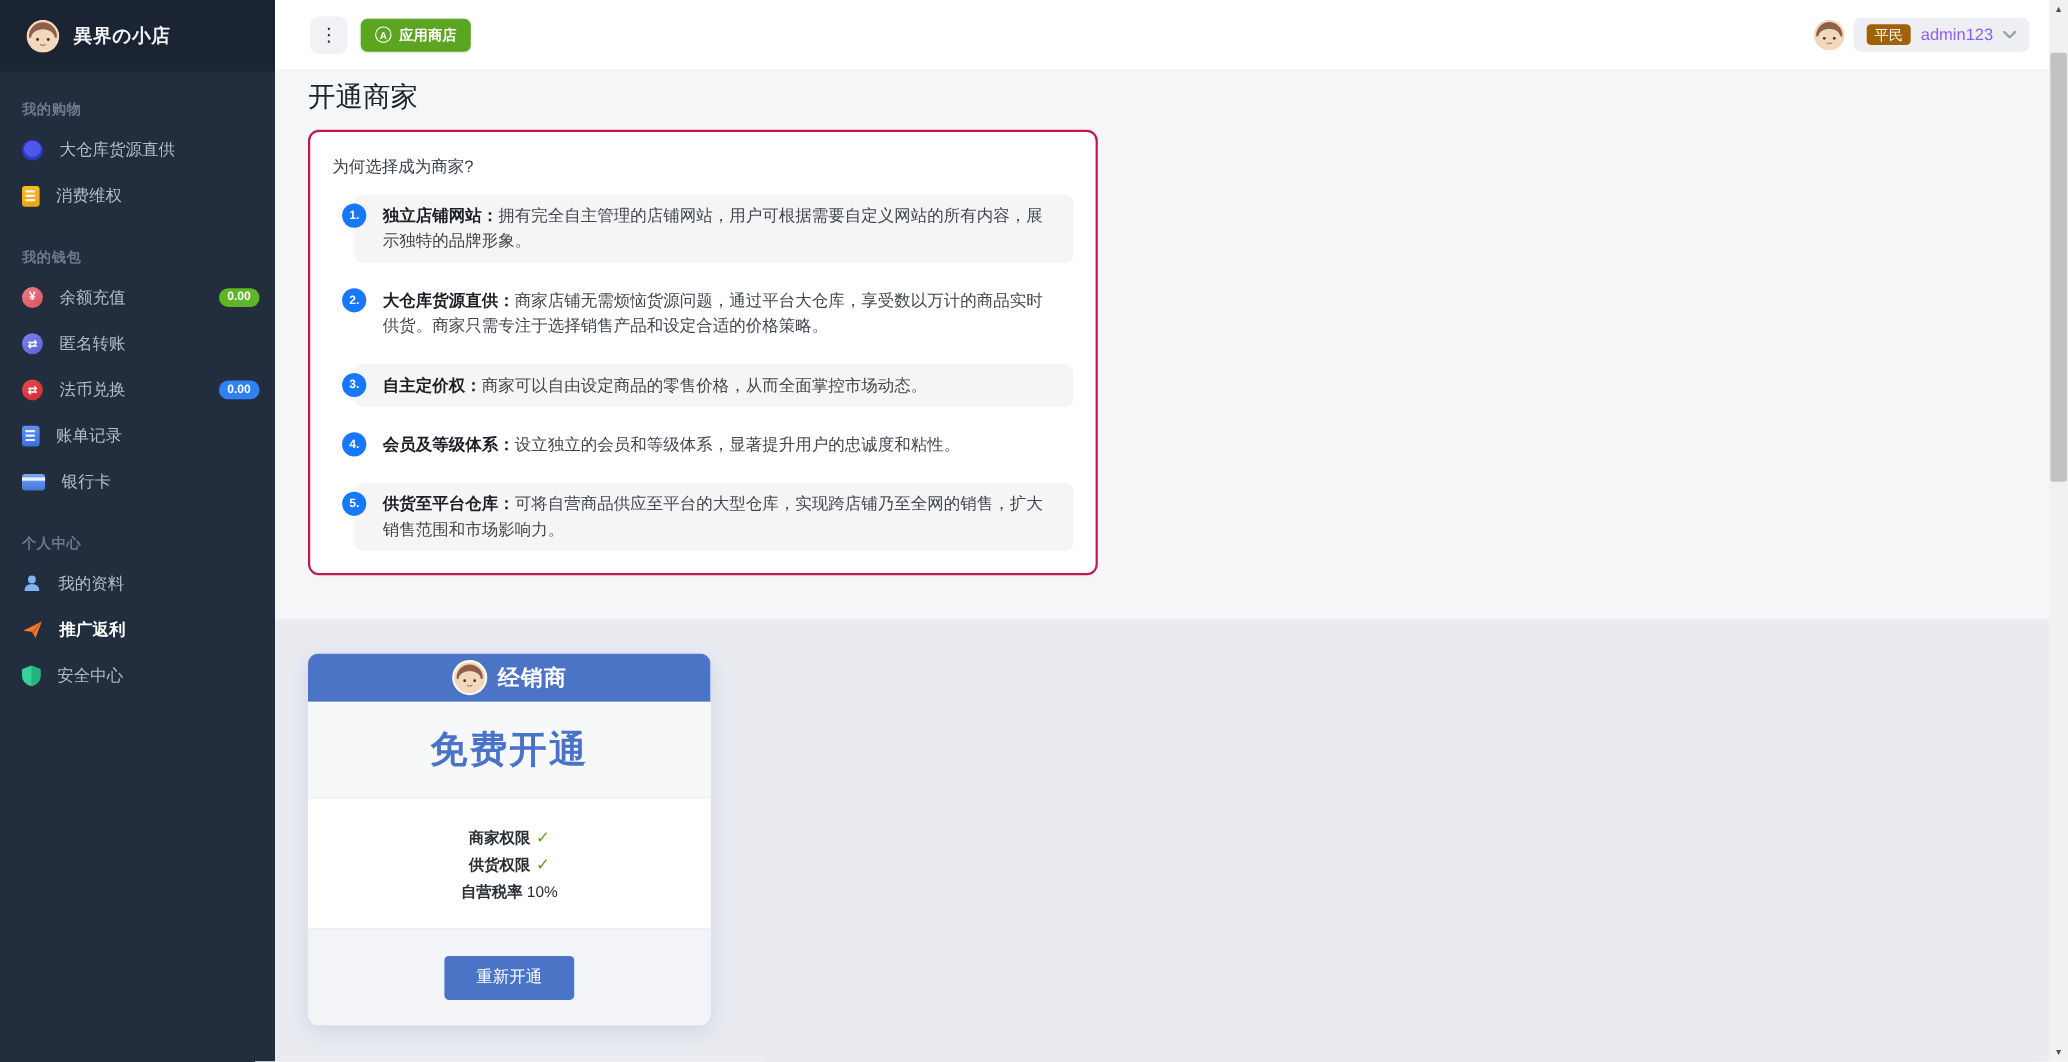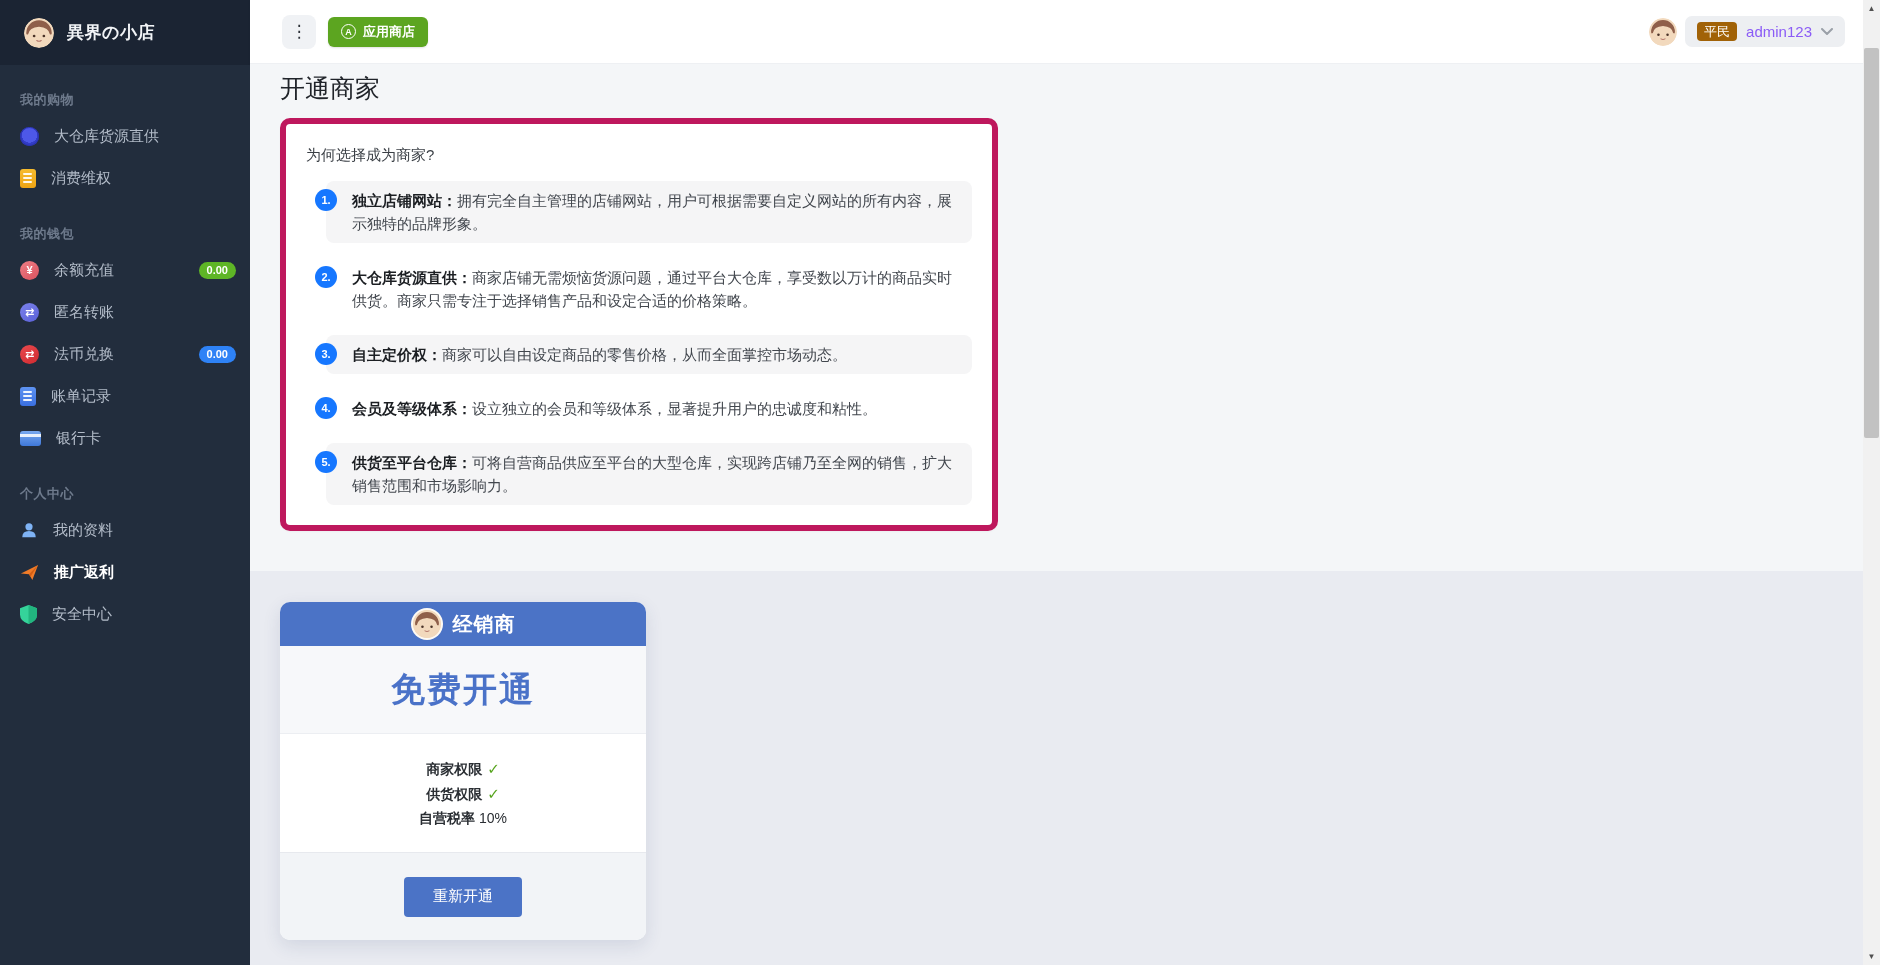--- a/index.html
+++ b/index.html
@@ -47,21 +47,21 @@
                     font-size:9px; font-weight:bold; }
   .topbar .spacer { flex:1; }
   .user-box { display:flex; align-items:center; gap:8px; cursor:pointer; }
   .user-pill { display:flex; align-items:center; gap:9px; background:#edeff2; border-radius:7px; padding:6px 12px; }
   .role-badge { background:#a16207; color:#fff; font-size:13px; padding:3px 7px; border-radius:4px; line-height:1; }
   .user-name { color:#8b5cf6; font-size:15px; }
 
   
   .content-top { background:#f4f6f8; padding:10px 0 40px 30px; }
   .page-title { font-size:25px; line-height:28px; font-weight:normal; color:#20242a; margin-bottom:16px; }
-  .why-card { width:718px; background:#fff; border:6px solid #be185d; border-radius:10px; box-shadow:0 1px 2px rgba(0,0,0,.03);
+  .why-card { width:718px; background:#fff; border:2px solid #be185d; border-radius:10px; box-shadow:0 1px 2px rgba(0,0,0,.03);
               padding:22px 20px 20px; }
   .why-question { font-size:15px; color:#3a3f45; margin-bottom:16px; }
   .why-item { position:relative; margin-left:20px; margin-bottom:15px; border-radius:8px;
               padding:8px 18px 8px 26px; font-size:15px; line-height:23px; color:#42474e; }
   .why-item:last-child { margin-bottom:0; }
   .why-item.alt { background:#f5f5f6; }
   .why-item b { color:#1c1f23; }
   .num-badge { position:absolute; left:-11px; top:8px; width:22px; height:22px; border-radius:50%; background:#1677ff;
                color:#fff; font-size:11px; font-weight:bold; display:flex; align-items:center; justify-content:center; }
 

